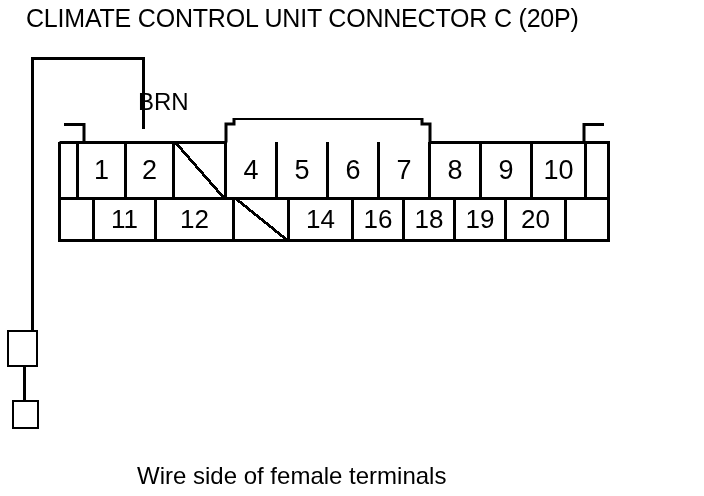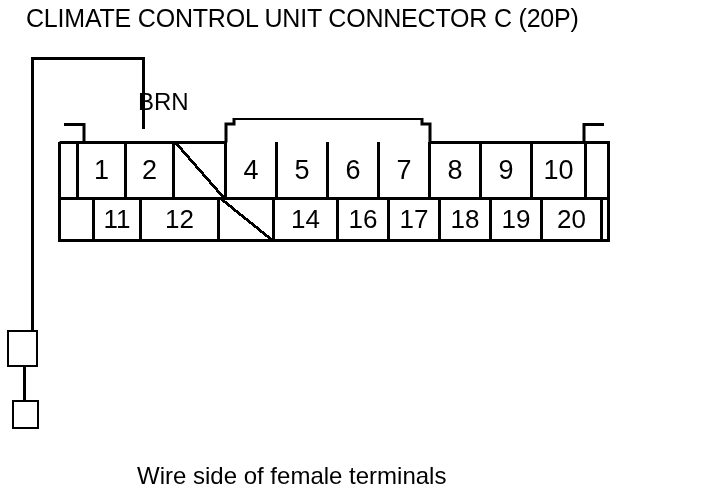--- a/index.html
+++ b/index.html
@@ -118,35 +118,32 @@
       <div class="cell" style="width: 51px;">
         <span>9</span>
       </div>
       <div class="cell" style="width: 54px;">
         <span>10</span>
       </div>
       <div class="cell edge" style="width: 26px;"></div>
     </div>
   <div class="row" id="row-bottom">
       <div class="cell edge" style="width: 34px;"></div>
-      <div class="cell" style="width: 47px;">
+      <div class="cell" style="width: 62px;">
         <span>11</span>
       </div>
       <div class="cell" style="width: 78px;">
         <span>12</span>
       </div>
       <div class="cell blank" style="width: 55px;"></div>
       <div class="cell" style="width: 64px;">
         <span>14</span>
       </div>
       <div class="cell" style="width: 51px;">
         <span>16</span>
-      </div>
-      <div class="cell" style="width: 51px;">
-        <span>17</span>
       </div>
       <div class="cell" style="width: 51px; text-align: right;">
         <span>18</span>
       </div>
       <div class="cell" style="width: 51px;">
         <span>19</span>
       </div>
       <div class="cell" style="width: 63px;">
         <span>20</span>
       </div>

